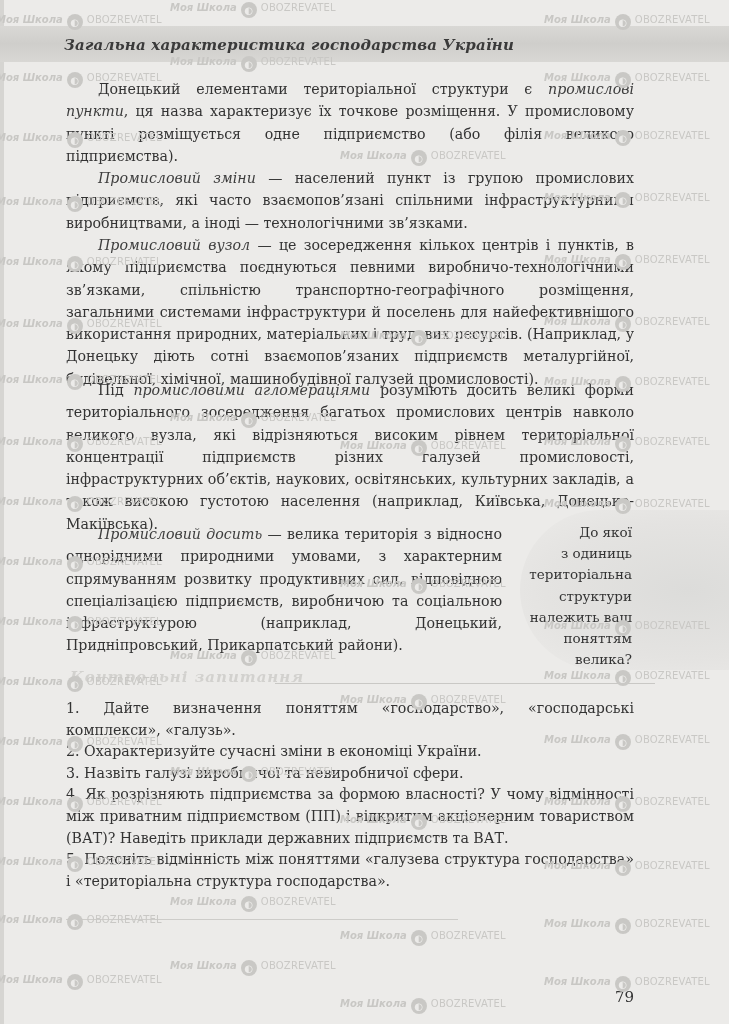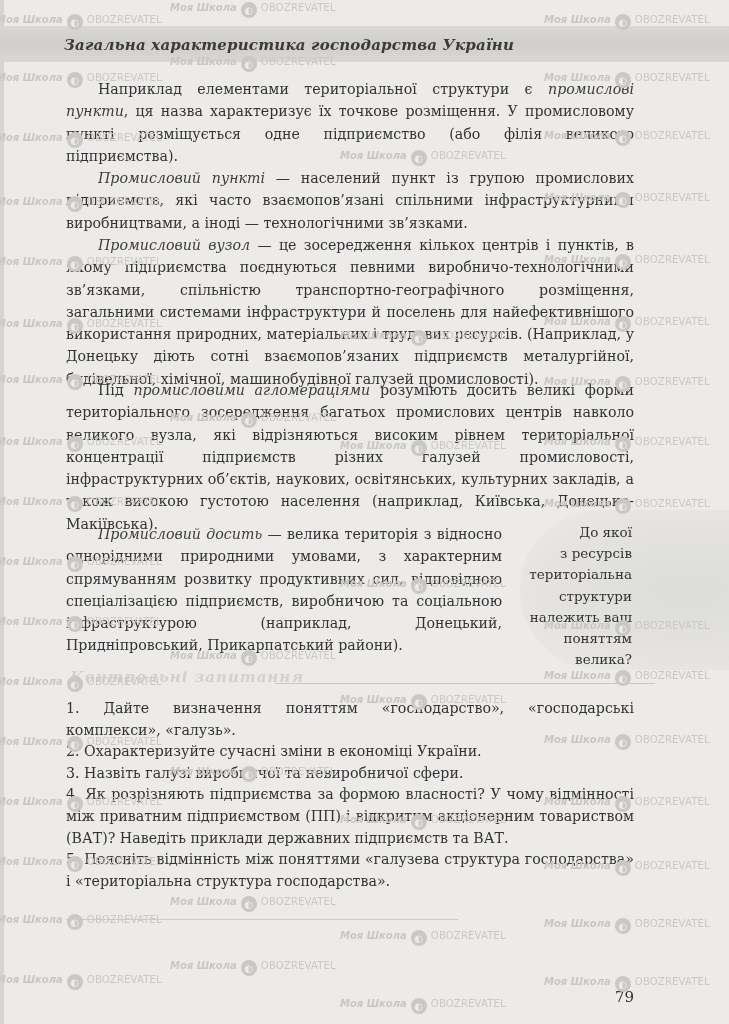--- a/index.html
+++ b/index.html
@@ -81,27 +81,27 @@
 </head>
 <body>
 
 <div class="page-edge"></div>
 
 <div class="header-band"></div>
 <div class="header-title">Загальна характеристика господарства України</div>
 
 <div class="body-text" id="p1">
   <p>
-    <span>Наприклад елементами територіальної структури є </span><i>промислові пункти</i><span>, ця назва характеризує їх точкове розміщення. У промисловому пункті розміщується одне підприємство (або філія великого підприємства).</span>
+    <span>Донецький елементами територіальної структури є </span><i>промислові пункти</i><span>, ця назва характеризує їх точкове розміщення. У промисловому пункті розміщується одне підприємство (або філія великого підприємства).</span>
   </p>
 </div>
 
 <div class="body-text" id="p2">
   <p>
-    <i>Промисловий пункті</i><span> — населений пункт із групою промислових підприємств, які часто взаємопов’язані спільними інфраструктурними виробництвами, а іноді — технологічними зв’язками.</span>
+    <i>Промисловий зміни</i><span> — населений пункт із групою промислових підприємств, які часто взаємопов’язані спільними інфраструктурними виробництвами, а іноді — технологічними зв’язками.</span>
   </p>
 </div>
 
 <div class="body-text" id="p3">
   <p>
     <i>Промисловий вузол</i><span> — це зосередження кількох центрів і пунктів, в якому підприємства поєднуються певними виробничо-технологічними зв’язками, спільністю транспортно-географічного розміщення, загальними системами інфраструктури й поселень для найефективнішого використання природних, матеріальних і трудових ресурсів. (Наприклад, у Донецьку діють сотні взаємопов’язаних підприємств металургійної, будівельної, хімічної, машинобудівної галузей промисловості).</span>
   </p>
 </div>
 
 <div class="body-text" id="p4">
@@ -112,21 +112,21 @@
 
 <div class="body-text" id="p5">
   <p>
     <i>Промисловий досить</i><span> — велика територія з відносно однорідними природними умовами, з характерним спрямуванням розвитку продуктивних сил, відповідною спеціалізацією підприємств, виробничою та соціальною інфраструктурою (наприклад, Донецький, Придніпровський, Прикарпатський райони).</span>
   </p>
 </div>
 
 <div class="margin-bubble"></div>
 <div class="margin-question">
   <span>До якої</span>
-  <span>з ресурсів</span>
+  <span>з одиниць</span>
   <span>територіальна</span>
   <span>структури</span>
   <span>належить ваш</span>
   <span>поняттям</span>
   <span>велика?</span>
 </div>
 
 <div class="section-heading">Контрольні запитання</div>
 <div class="section-rule"></div>
 

